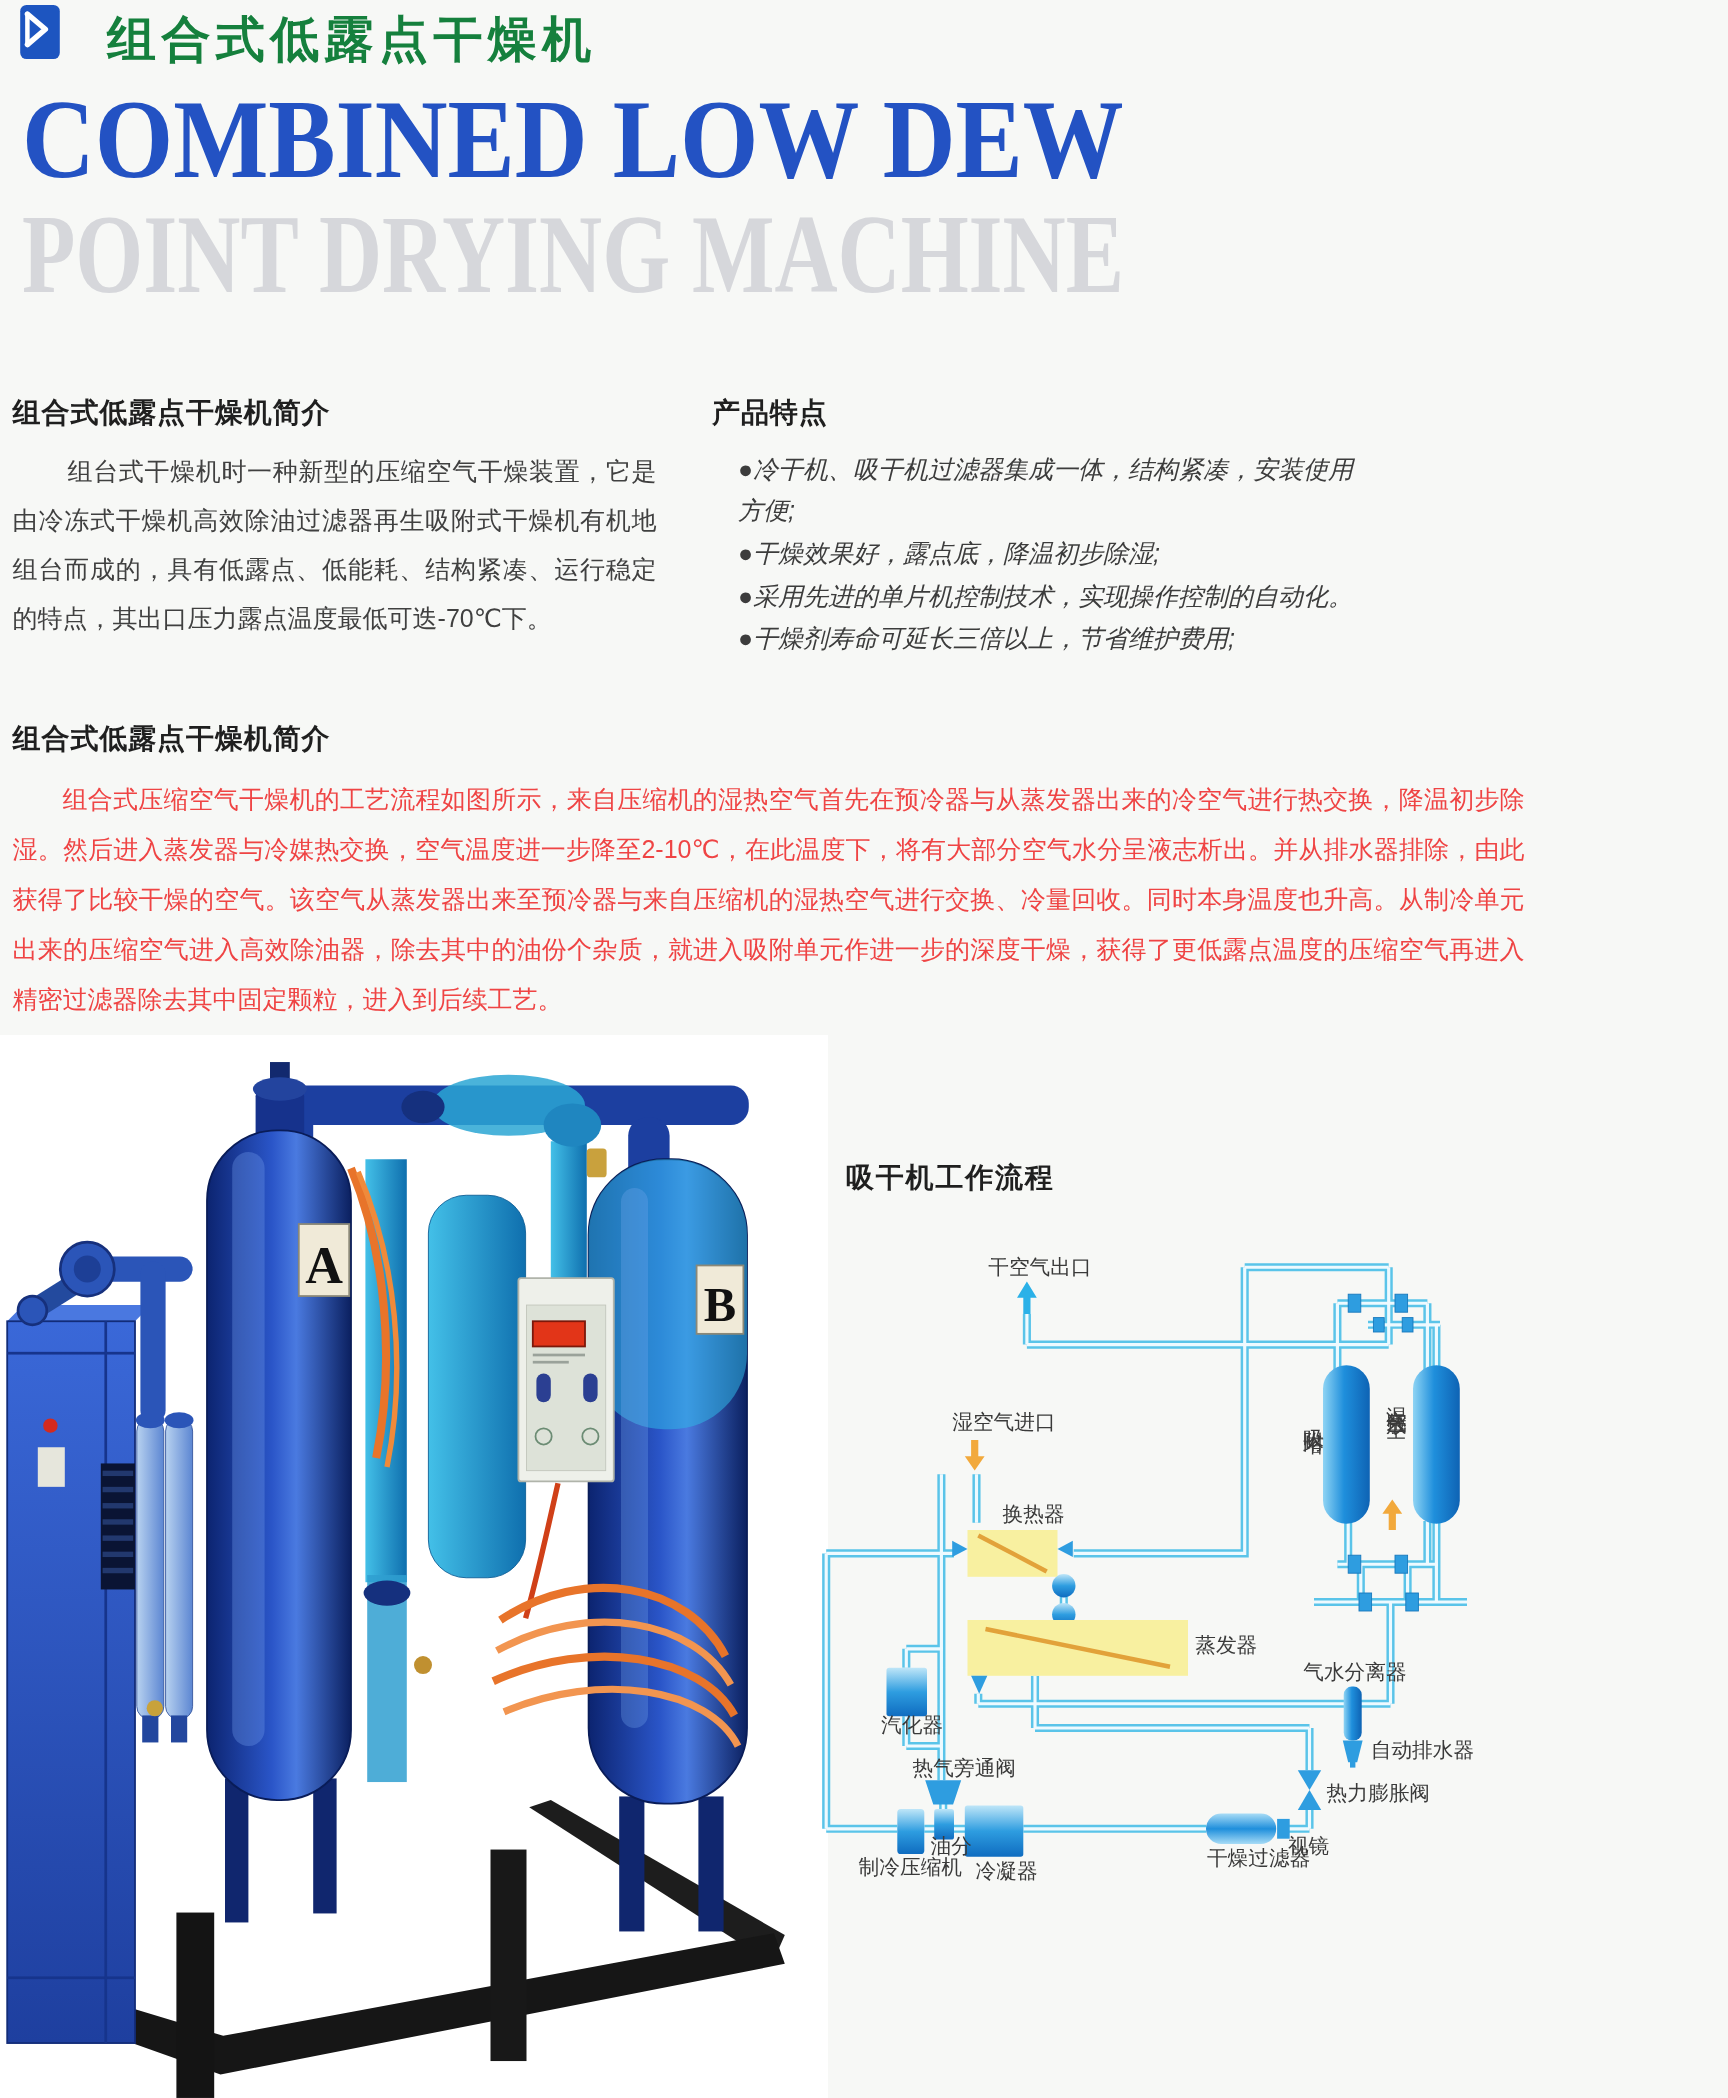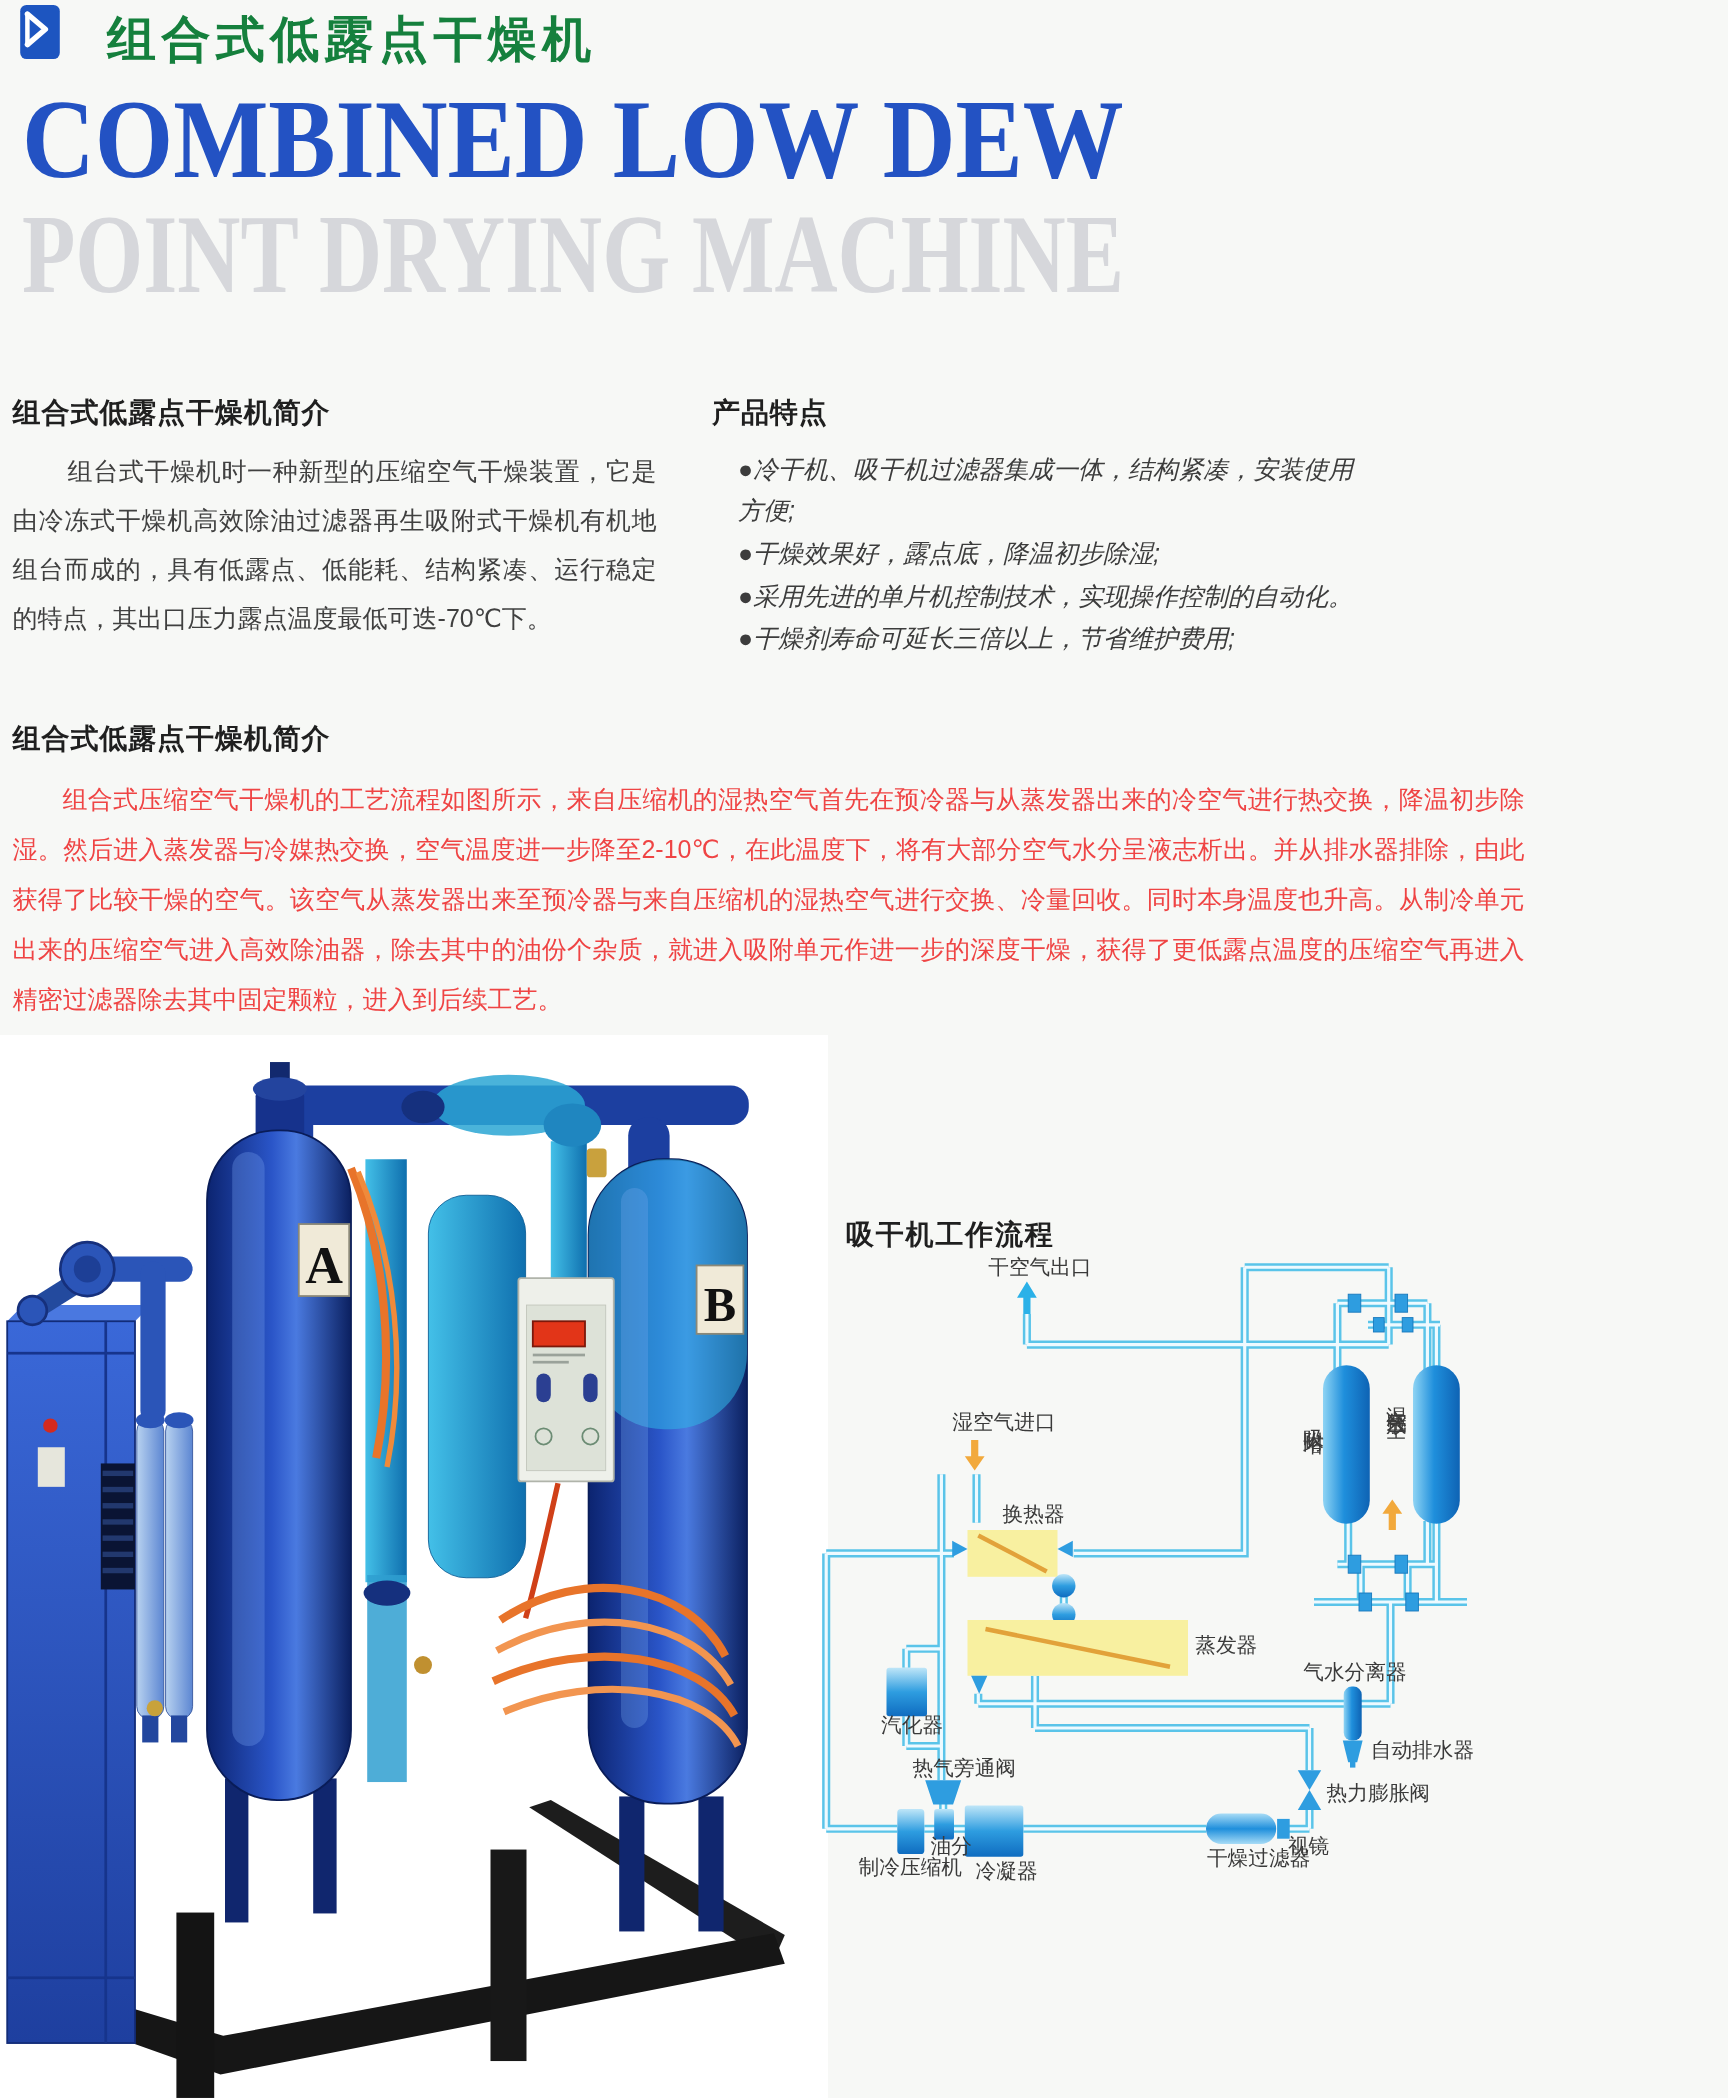--- a/index.html
+++ b/index.html
@@ -22,21 +22,21 @@
   .h-proc{left:12.6px;top:720px;}
   .body-p{font-size:25px;line-height:49px;color:#404040;text-align:justify;}
   .p-intro{left:12.6px;top:447px;width:644px;text-indent:2.2em;}
   .feat-list{left:738px;top:449px;width:635px;font-size:25px;line-height:41px;color:#3c3c3c;}
   .feat-item{margin-bottom:1.8px;font-style:italic;}
   .p-proc{left:12.6px;top:774px;width:1512px;font-size:25px;line-height:50px;text-indent:2em;text-align:justify;color:#ef4444;}
 
   
   .photo{left:0px;top:1035px;}
   .diag{left:810px;top:1224px;}
-  .diag-title{left:846px;top:1216px;font-size:28px;font-weight:600;color:#1f1f1f;letter-spacing:1.8px;white-space:nowrap;}
+  .diag-title{left:846px;top:1159px;font-size:28px;font-weight:600;color:#1f1f1f;letter-spacing:1.8px;white-space:nowrap;}
 
   
   .po{stroke:#5ac4e9;stroke-width:9;fill:none;}
   .pi{stroke:#eefaff;stroke-width:3.5;fill:none;}
   .vb{fill:#2e9de0;stroke:#1878bc;stroke-width:1;}
   .dlab{font-size:23px;fill:#3a3a3a;font-family:"Liberation Sans","DejaVu Sans",sans-serif;}
   .vlab{writing-mode:vertical-rl;letter-spacing:3px;}
   .plate-letter{font-family:"Liberation Serif","DejaVu Serif",serif;font-weight:700;fill:#111;}
 </style>
 </head>

